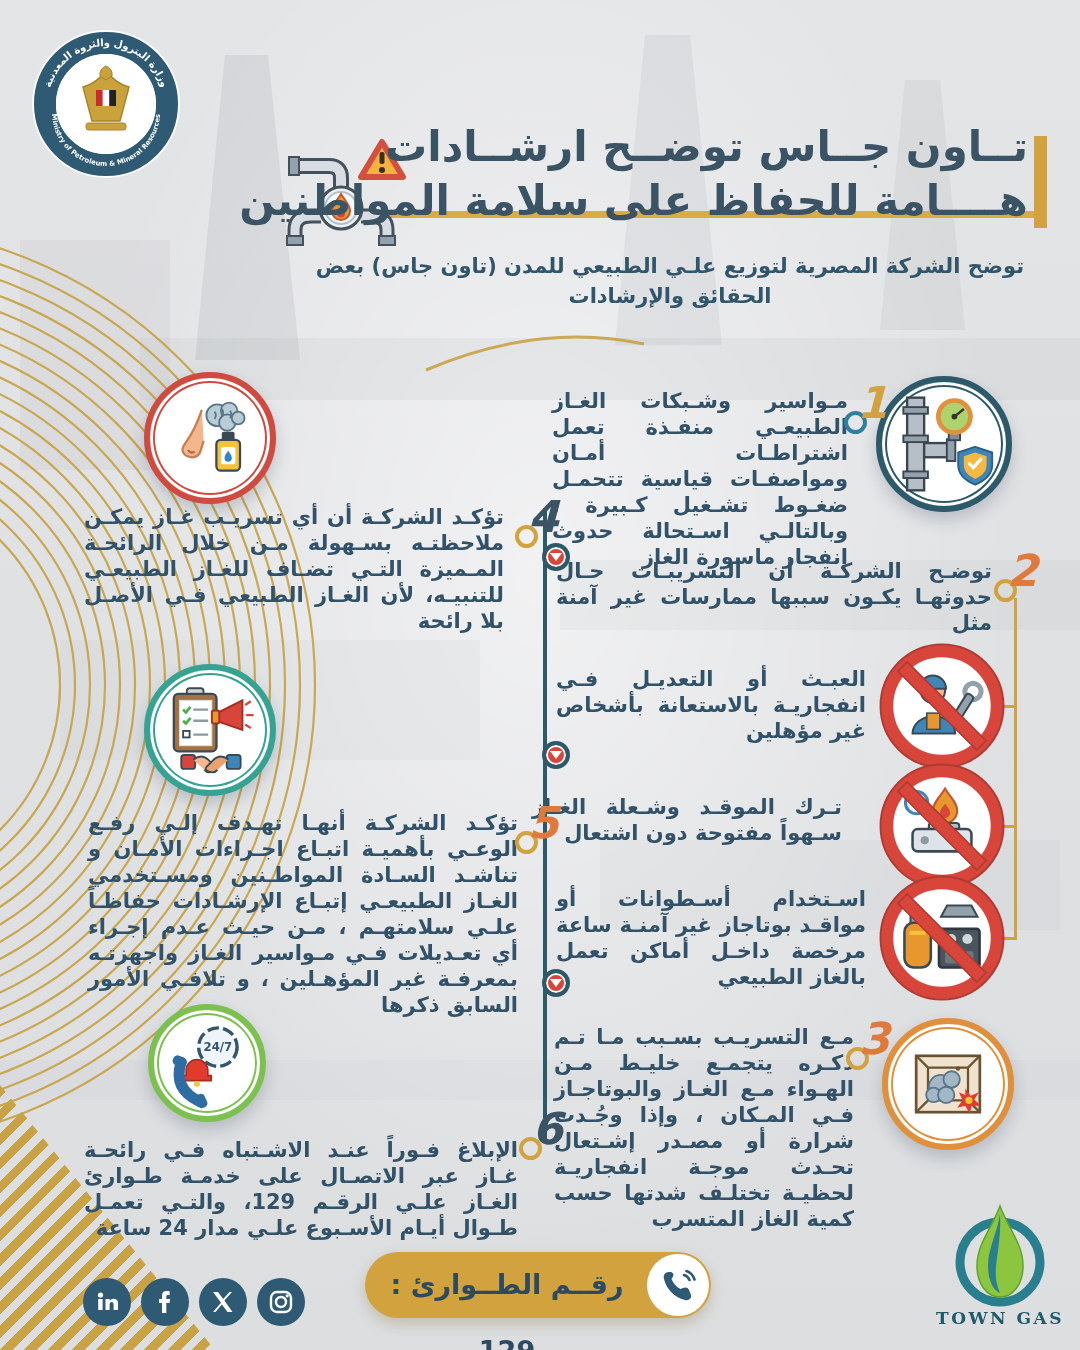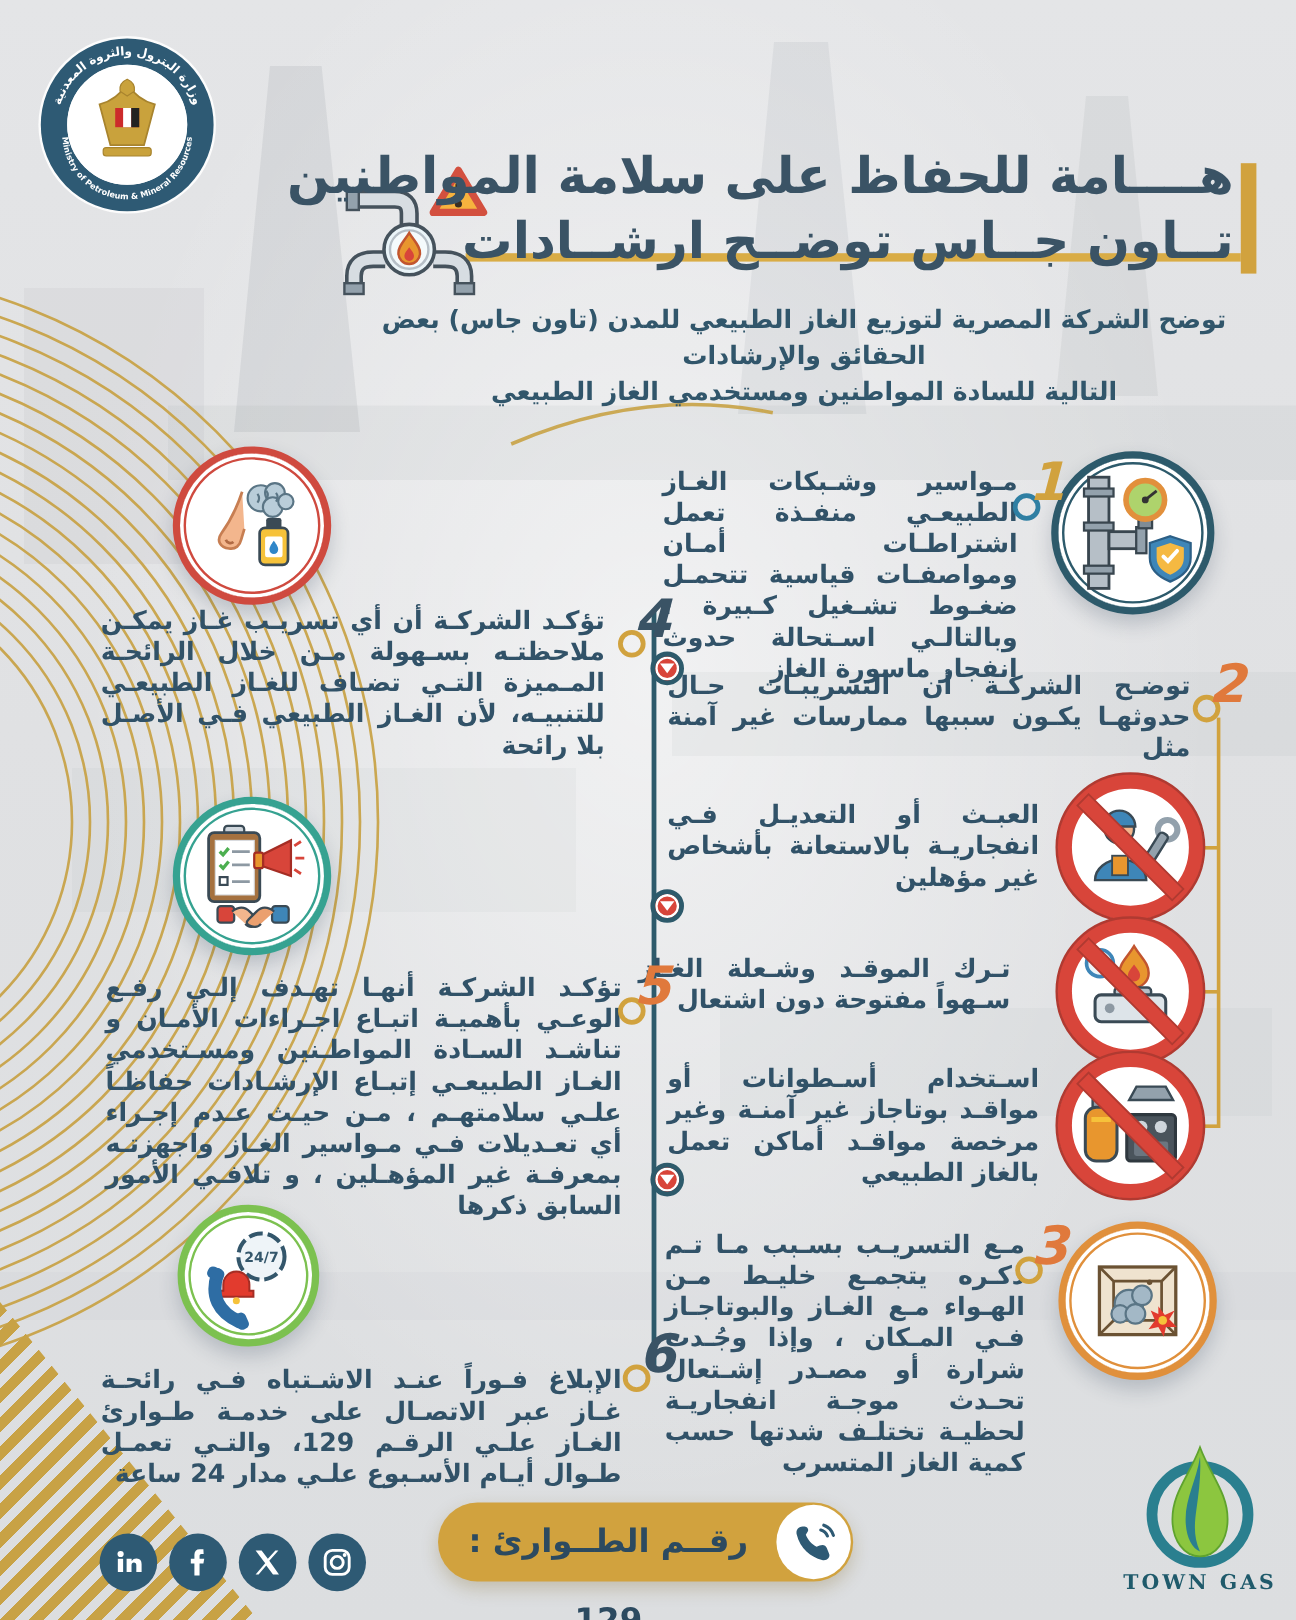--- a/index.html
+++ b/index.html
@@ -147,27 +147,26 @@
     <path d="M58,58 c-2.5,3.5 -4,5 -4,7.5 a4,4 0 0 0 8,0 c0,-2.5 -1.5,-4 -4,-7.5z" fill="#d8453a"></path>
   </svg>
 
   <svg class="abs" style="left:356px;top:136px;z-index:3;" width="52" height="48" viewBox="0 0 52 48">
     <path d="M26,6 L47,41 H5 Z" fill="#f6b23e" stroke="#d3503f" stroke-width="6" stroke-linejoin="round"></path>
     <rect x="23.5" y="16" width="5" height="12" rx="2" fill="#3a2f22"></rect>
     <circle cx="26" cy="34" r="3" fill="#3a2f22"></circle>
   </svg>
 
   <div class="title-wrap">
+    <div class="title-line">تــاون جــاس توضــح ارشــادات</div>
     <div class="title-line">هــــامة للحفاظ على سلامة المواطنين</div>
-    <div class="title-line">تــاون جــاس توضــح ارشــادات</div>
   </div>
 
   <div class="subtitle">
-    <div>توضح الشركة المصرية لتوزيع الغاز الطبيعي للمدن (تاون جاس) بعض الحقائق والإرشادات</div>
-    <div>التالية للسادة المواطنين ومستخدمي الغاز الطبيعي</div>
+    <div>توضح الشركة المصرية لتوزيع علـي الطبيعي للمدن (تاون جاس) بعض الحقائق والإرشادات</div>
   </div>
 
   <div class="spine"></div>
   <div class="down-marker" style="left:542px;top:543px;">
     <svg width="14" height="10" viewBox="0 0 14 10">
         <path d="M1,1 L7,9 L13,1 Z" fill="#ffffff"></path>
       </svg>
   </div>
   <div class="down-marker" style="left:542px;top:741px;">
     <svg width="14" height="10" viewBox="0 0 14 10">
@@ -261,21 +260,21 @@
         <path d="M33,60 h16" stroke="#f6c23a" stroke-width="4"></path>
         <polygon points="64,44 100,44 94,33 70,33" fill="#93a1ac" stroke="#3a4a55" stroke-width="2"></polygon>
         <rect x="62" y="56" width="40" height="38" rx="3" fill="#4a545c" stroke="#2f383f" stroke-width="2.5"></rect>
         <circle cx="74" cy="66" r="5" fill="#cfd6dc"></circle>
         <circle cx="90" cy="66" r="5" fill="#cfd6dc"></circle>
         <rect x="68" y="78" width="28" height="12" rx="2" fill="#6b7680"></rect>
       </g>
       <rect x="10" y="58.5" width="110" height="13" fill="#d8453a" stroke="#b03a31" stroke-width="1.5" transform="rotate(45 65 65)"></rect>
     </svg>
   </div>
-  <p class="body-text" style="left:556px;top:886px;width:310px;">اسـتخدام أسـطوانات أو مواقـد بوتاجاز غير آمنـة وغير مرخصة مواقـد أماكن تعمل بالغاز الطبيعي</p>
+  <p class="body-text" style="left:556px;top:886px;width:310px;">اسـتخدام أسـطوانات أو مواقـد بوتاجاز غير آمنـة ساعة مرخصة داخـل أماكن تعمل بالغاز الطبيعي</p>
 
   <span class="num-badge" style="left:848px;top:1016px;">
     <i class="nb-ring"></i>
     <b class="nb-digit c-orange">3</b>
   </span>
   <p class="body-text" style="left:554px;top:1024px;width:300px;">مـع التسريـب بسـبب مـا تـم ذكـره يتجمـع خليـط مـن الهـواء مـع الغـاز والبوتاجـاز فـي المـكان ، وإذا وجُـدت شرارة أو مصـدر إشـتعال  تحـدث موجـة انفجاريـة لحظيـة تختلـف شدتها حسب كمية الغاز المتسرب</p>
   <div class="circle-badge ring-orange" style="left:882px;top:1018px;width:132px;height:132px;">
     <svg width="100" height="100" viewBox="0 0 110 110">
       <rect x="20" y="24" width="70" height="62" fill="#efe3cf" stroke="#6b5233" stroke-width="3"></rect>
       <path d="M20,24 L33,37 M90,24 L77,37 M33,37 H77 V73 H33 Z M20,86 L33,73 M90,86 L77,73" stroke="#6b5233" stroke-width="2.5" fill="none"></path>

